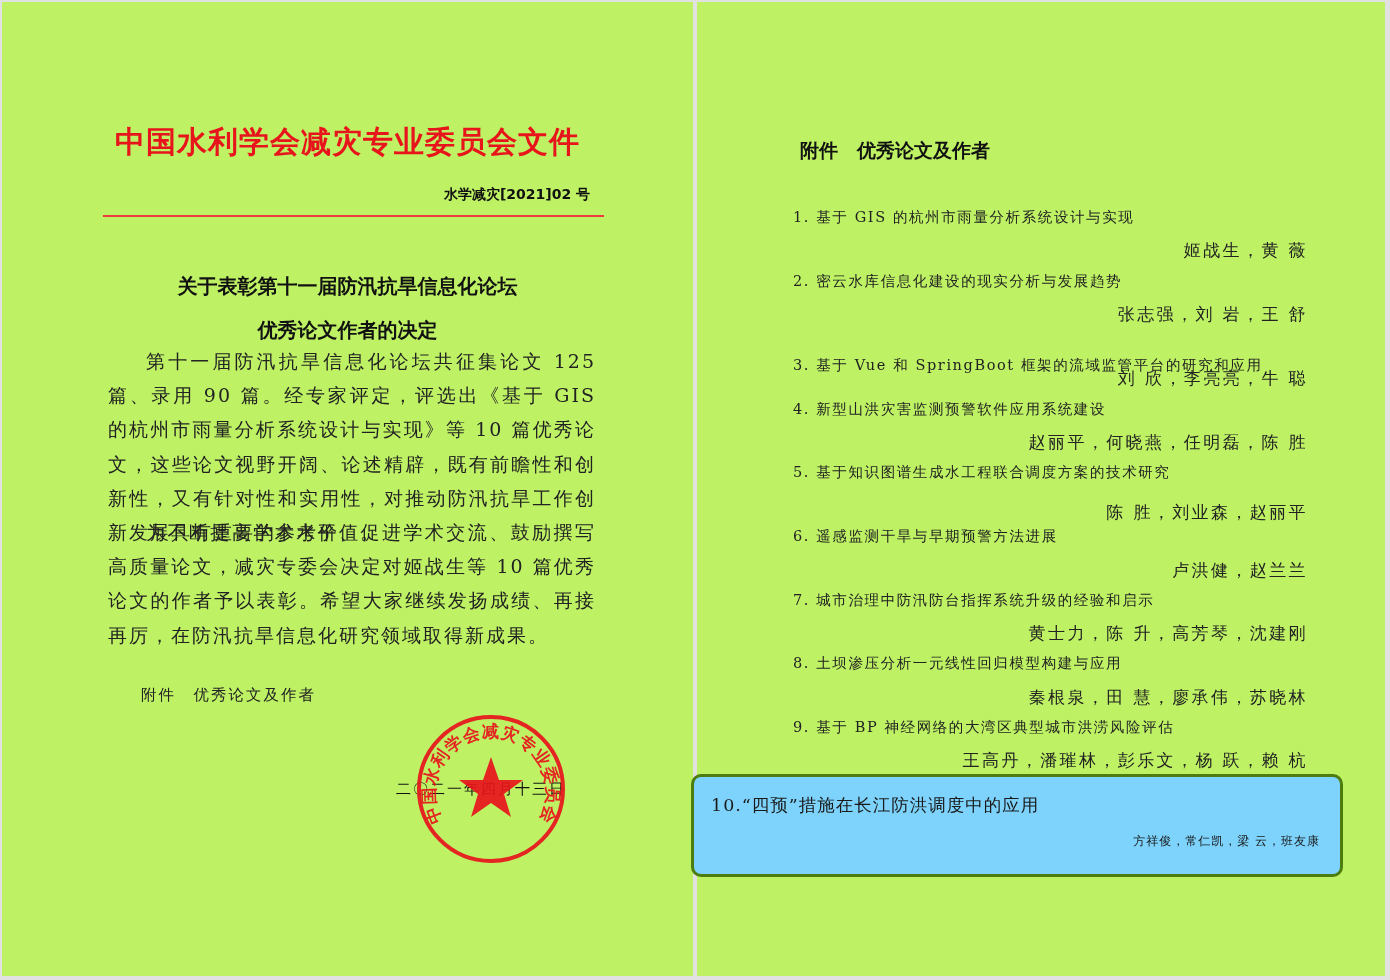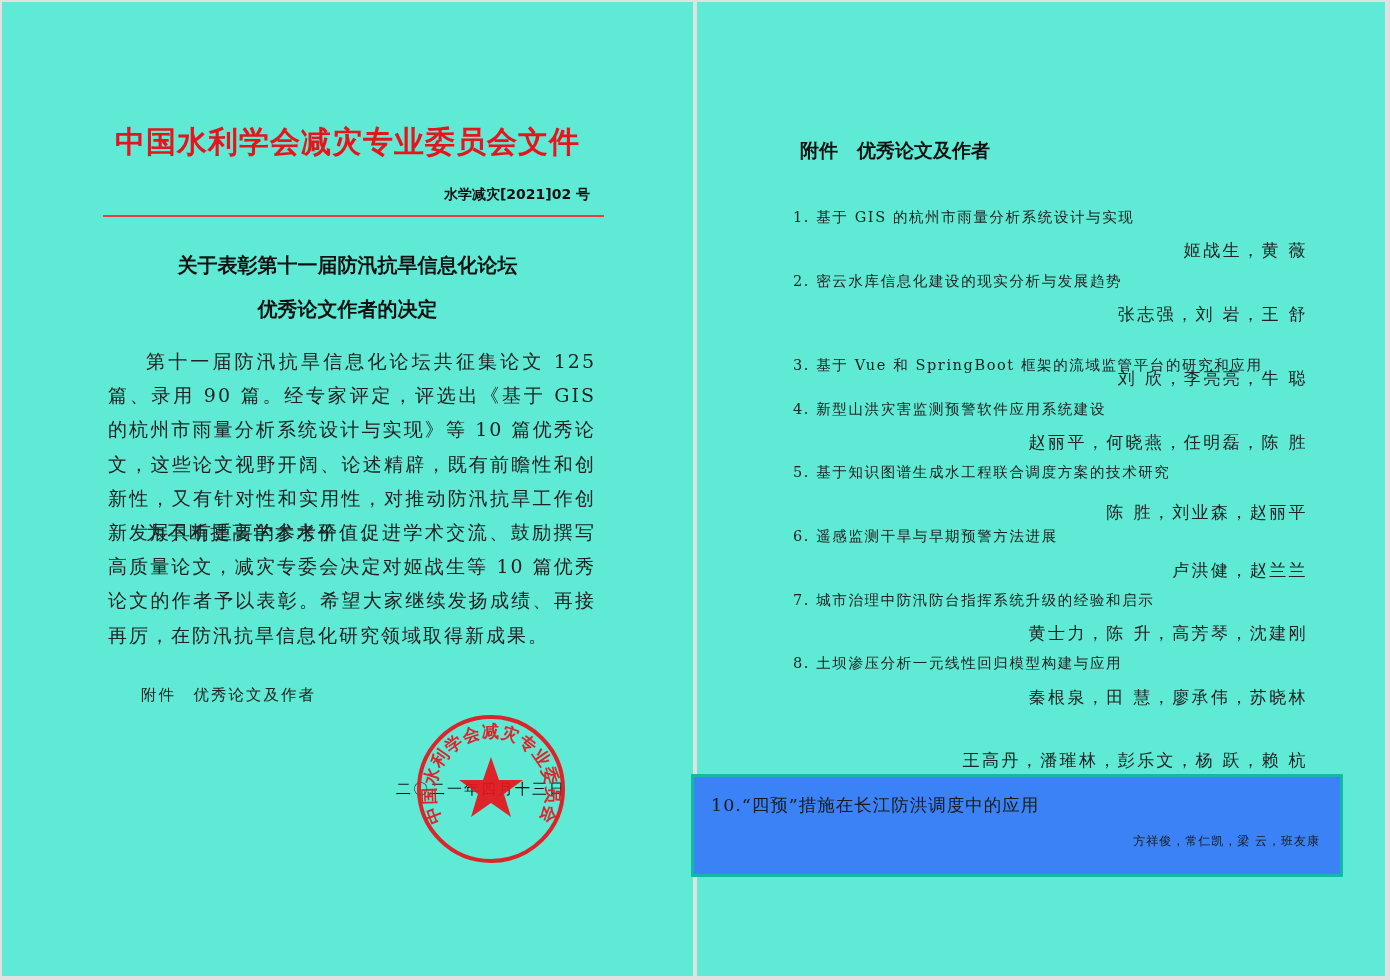--- a/index.html
+++ b/index.html
@@ -8,21 +8,21 @@
     background: #e1e1e1;
     position: relative;
     overflow: hidden;
     font-family: "DejaVu Serif", "Liberation Serif", serif;
     color: #1a1a1a;
   }
   .page {
     position: absolute;
     top: 2px;
     height: 974px;
-    background: #5eead4;
+    background: #bef264;
   }
   #page-left { left: 2px; width: 691px; }
   #page-right { left: 697px; width: 688px; }
 
   .abs { position: absolute; white-space: nowrap; }
 
   
   .org-title {
     left: 0; width: 691px; top: 120px;
     text-align: center;
@@ -44,20 +44,21 @@
     left: 101px; top: 213px; width: 501px; height: 2px;
     background: #ee3a3a;
   }
   .decision-title {
     left: 0; width: 691px;
     text-align: center;
     font-family: "DejaVu Sans", "Liberation Sans", sans-serif;
     font-weight: bold;
     font-size: 20px;
     color: #111;
+    margin-top: 21px;
   }
   .body-para {
     position: absolute;
     left: 106px; width: 488px;
     font-size: 19px;
     line-height: 34.2px;
     color: #222;
     text-align: justify;
     text-indent: 2em;
     letter-spacing: 2px;
@@ -106,23 +107,23 @@
     right: 77px;
     font-size: 17px;
     color: #222;
     letter-spacing: 2.4px;
     white-space: nowrap;
   }
   .highlight-box {
     position: absolute;
     left: 691px; top: 774px;
     width: 646px; height: 97px;
-    border: 3px solid #14b8a6;
-    background: #3b82f6;
-    border-radius: 1px;
+    border: 3px solid #4d7c0f;
+    background: #7dd3fc;
+    border-radius: 10px;
     z-index: 5;
   }
   .hl-title {
     position: absolute;
     left: 17px; top: 16px;
     font-size: 17.5px;
     color: #1a1a1a;
     letter-spacing: 1px;
     white-space: nowrap;
   }
@@ -185,19 +186,20 @@
 
   <div class="paper-title" style="top:525px;">6. 遥感监测干旱与早期预警方法进展</div>
   <div class="paper-authors" style="top:557px;">卢洪健，赵兰兰</div>
 
   <div class="paper-title" style="top:589px;">7. 城市治理中防汛防台指挥系统升级的经验和启示</div>
   <div class="paper-authors" style="top:620px;">黄士力，陈 升，高芳琴，沈建刚</div>
 
   <div class="paper-title" style="top:652px;">8. 土坝渗压分析一元线性回归模型构建与应用</div>
   <div class="paper-authors" style="top:684px;">秦根泉，田 慧，廖承伟，苏晓林</div>
 
+  <div class="paper-title" style="top:716px;">9. 基于 BP 神经网络的大湾区典型城市洪涝风险评估</div>
   <div class="paper-authors" style="top:747px;">王高丹，潘璀林，彭乐文，杨 跃，赖 杭</div>
 </div>
 
 <div class="highlight-box">
   <div class="hl-title">10.“四预”措施在长江防洪调度中的应用</div>
   <div class="hl-authors">方祥俊，常仁凯，梁 云，班友康</div>
 </div>
 
 </body></html>

